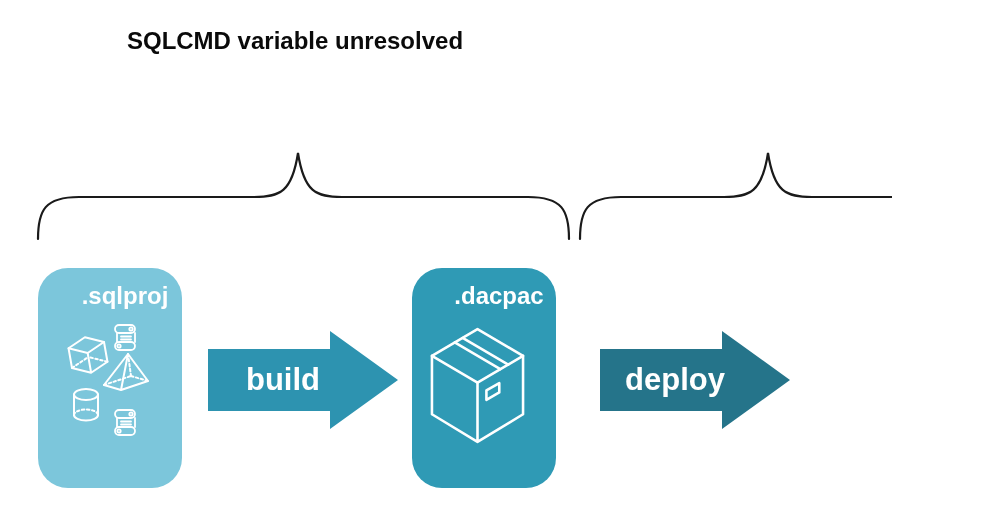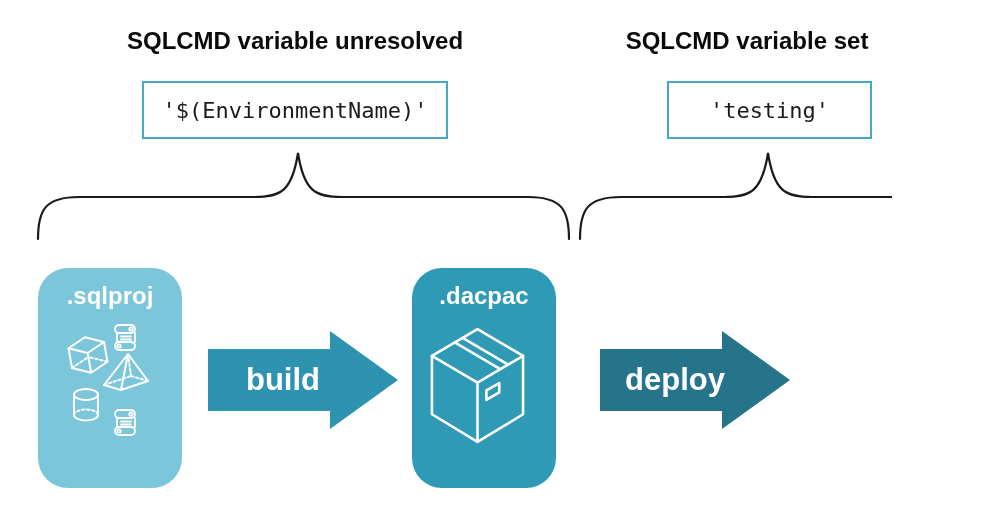--- a/index.html
+++ b/index.html
@@ -27,21 +27,21 @@
   .brace{position:absolute;top:150px;}
   #brace-left{left:35px;}
   #brace-right{left:577px;}
   .brace path{fill:none;stroke:var(--brace,#1a1a1a);stroke-width:2.2;stroke-linecap:round;}
   .node{position:absolute;top:268px;width:144px;height:220px;border-radius:30px;}
   #node-sqlproj{left:38px;background:var(--sqlproj-bg,#7CC6DB);}
   #node-dacpac{left:412px;background:var(--dacpac-bg,#2F9AB5);}
   #node-database{left:822px;background:var(--database-bg,#26768C);}
   .node-label{
     position:absolute;top:14px;left:0;width:100%;text-align:center;
-    color:#fff;font-size:24px;font-weight:700;white-space:nowrap;
+    color:#fff;font-size:24px;font-weight:700;white-space:nowrap;padding-left:15px;
   }
   .node svg{position:absolute;overflow:visible;}
   .icon-stroke{fill:none;stroke:var(--icon-stroke,#fff);stroke-linejoin:round;stroke-linecap:round;}
   .arrow{position:absolute;top:330px;width:192px;height:100px;}
   #arrow-build{left:208px;}
   #arrow-deploy{left:600px;}
   .arrow svg{position:absolute;left:0;top:0;}
   #arrow-build polygon{fill:var(--build-arrow,#2D93B0);}
   #arrow-deploy polygon{fill:var(--deploy-arrow,#25748A);}
   .arrow-label{
@@ -49,28 +49,21 @@
     display:flex;align-items:center;justify-content:center;
     color:#fff;font-size:31px;font-weight:700;
   }
 </style>
 </head>
 <body>
 
 <div class="canvas">
 
   <div class="heading" id="heading-unresolved">SQLCMD variable unresolved</div>
-  <div class="heading" id="heading-set">SQLCMD variable set</div>
 
-  <div class="codebox" id="codebox-unresolved">
-    <span class="code">'$(EnvironmentName)'</span>
-  </div>
-  <div class="codebox" id="codebox-set">
-    <span class="code">'testing'</span>
-  </div>
 
   <svg class="brace" id="brace-left" width="537" height="92" viewBox="0 0 537 92">
     <path d="M3,89 C3,60 10,47 44,47 L219,47 C245,47 257,42 263,3 C269,42 281,47 307,47 L493,47 C527,47 534,60 534,89"></path>
   </svg>
   <svg class="brace" id="brace-right" width="388" height="92" viewBox="0 0 388 92">
     <path d="M3,89 C3,60 10,47 44,47 L147,47 C173,47 185,42 191,3 C197,42 209,47 235,47 L344,47 C378,47 385,60 385,89"></path>
   </svg>
 
   <div class="node" id="node-sqlproj">
     <div class="node-label">.sqlproj</div>

